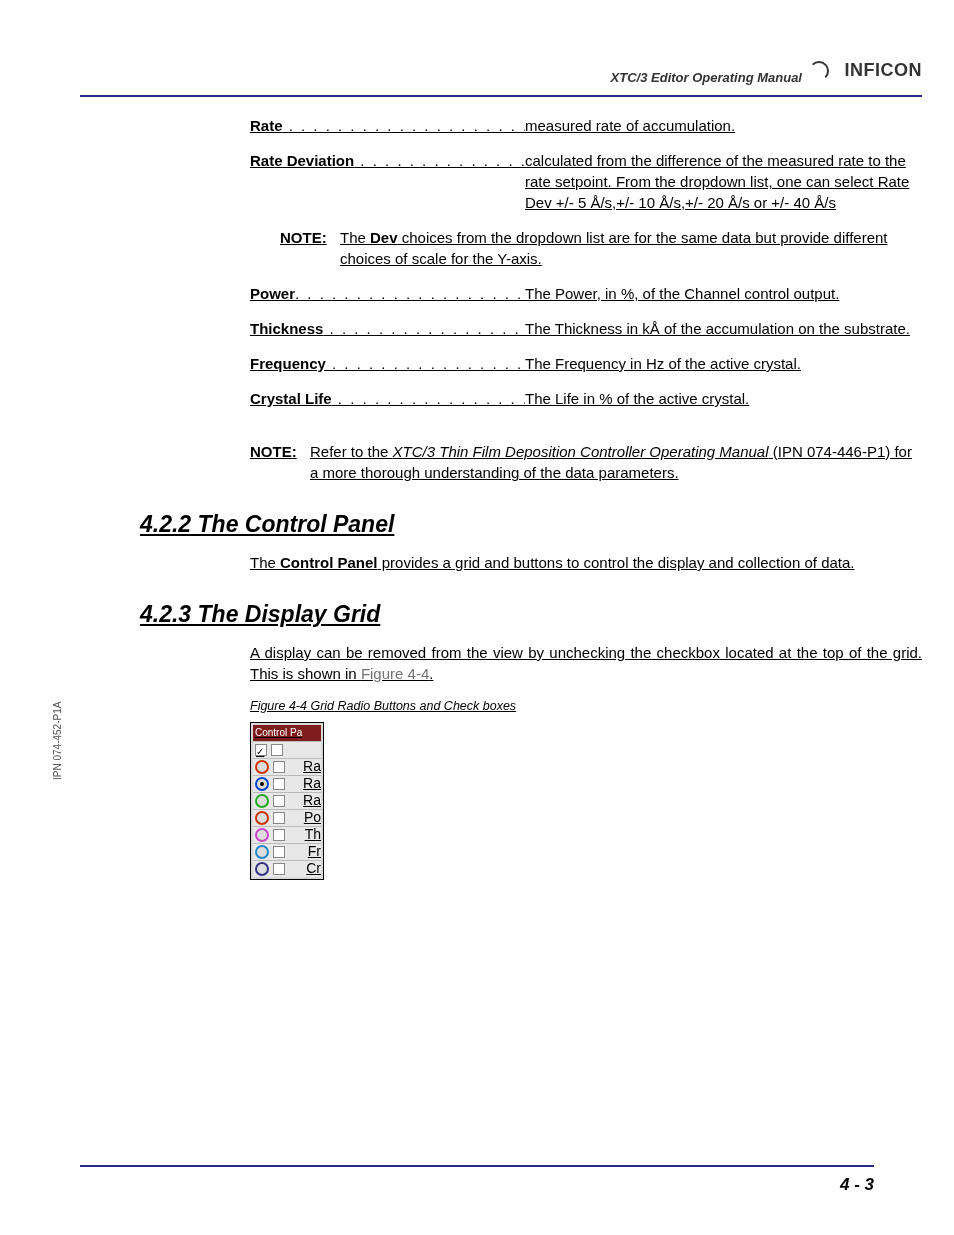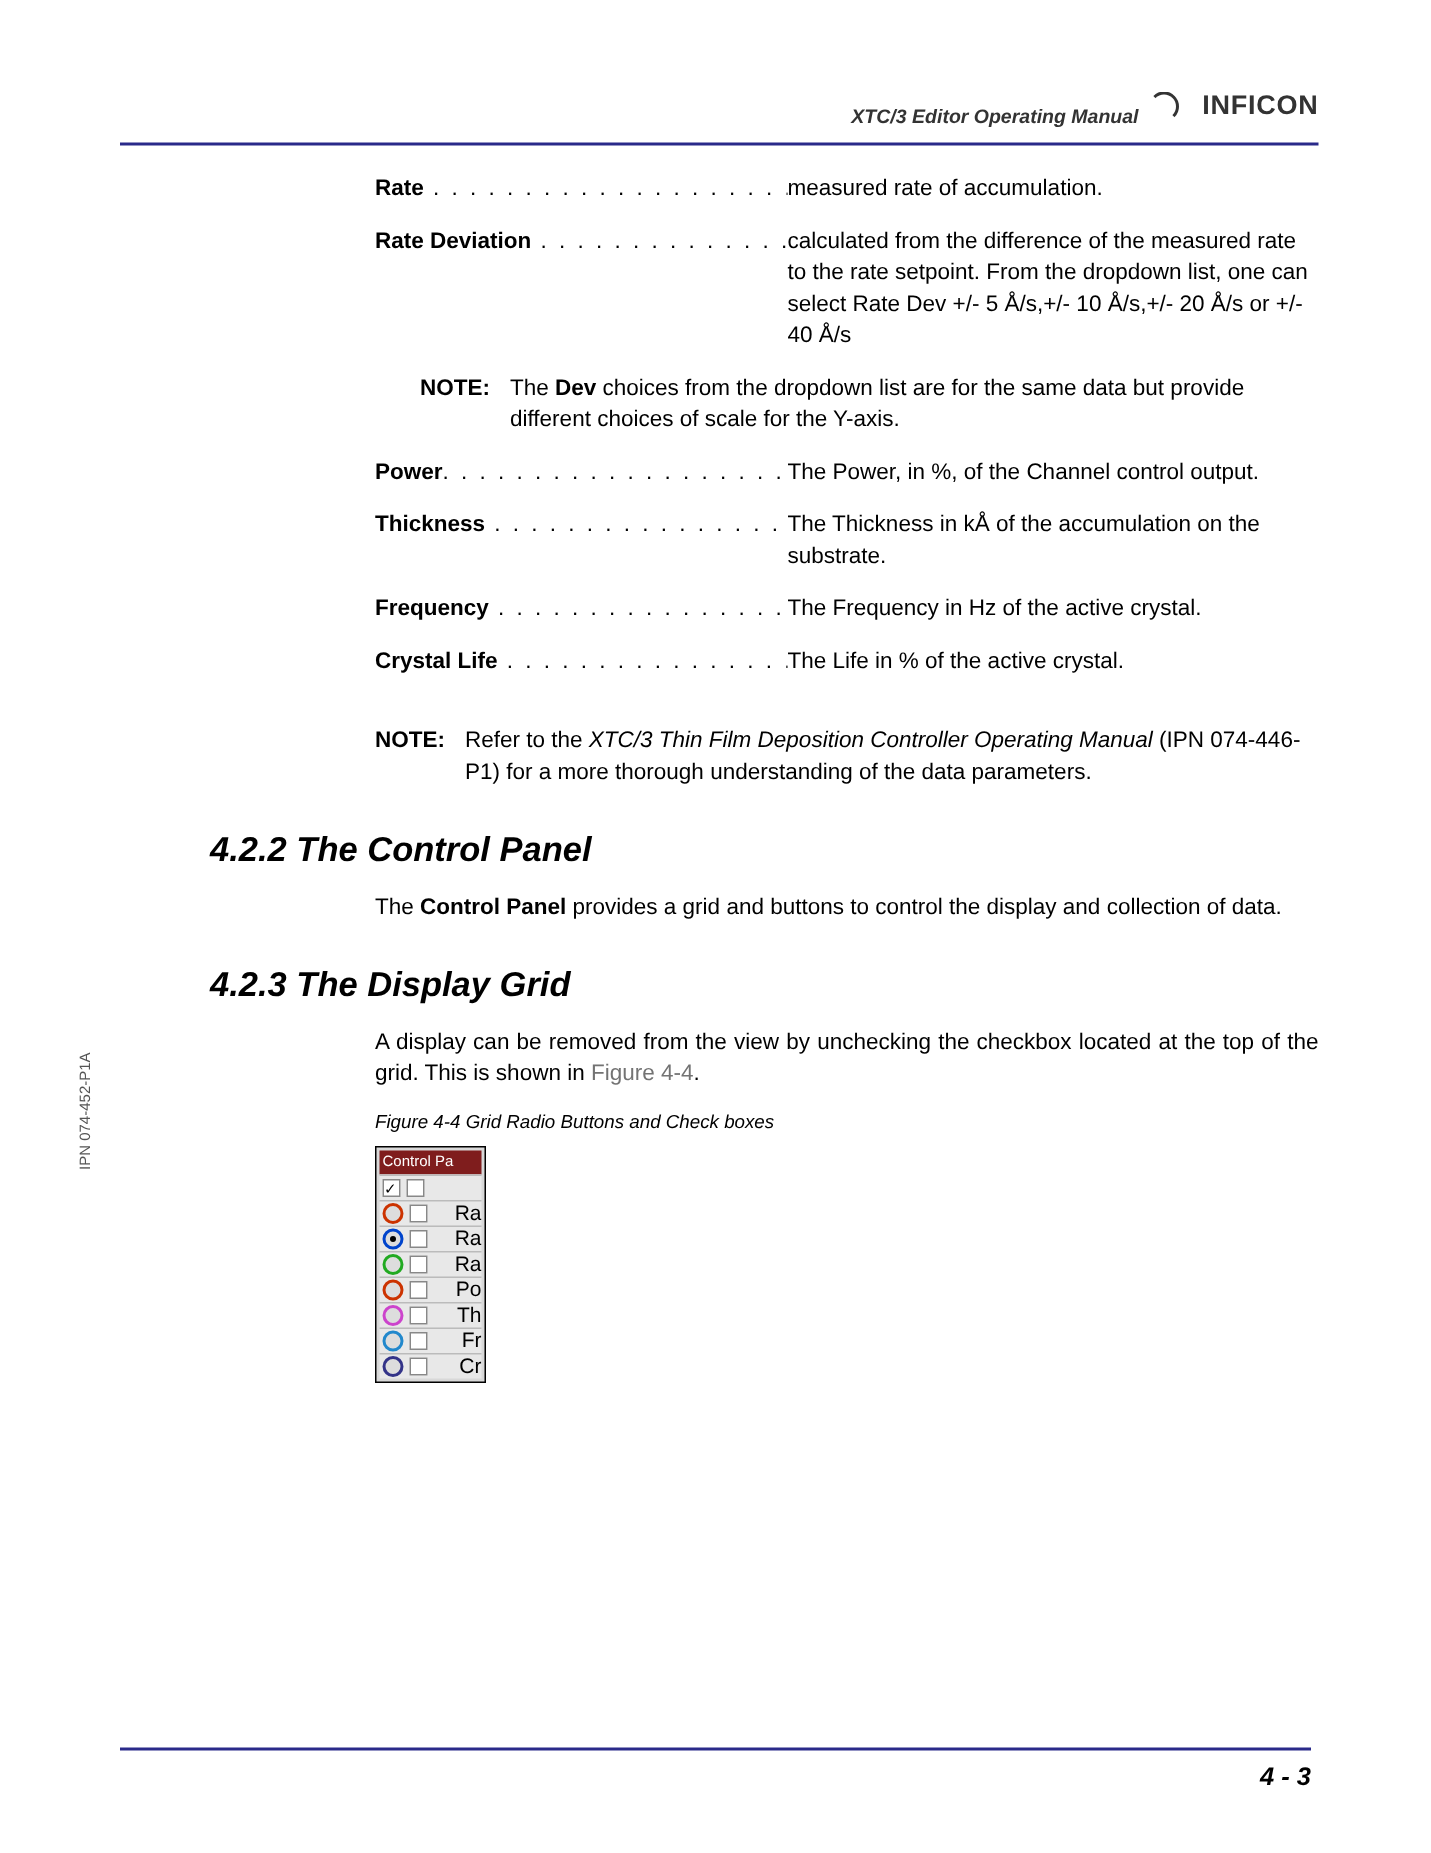--- a/index.html
+++ b/index.html
@@ -8,24 +8,25 @@
     font-family: Arial, Helvetica, sans-serif;
     font-size: 15px;
     color: #000;
     background: #fff;
     width: 954px;
     height: 1235px;
     position: relative;
     box-sizing: border-box;
   }
   .page {
-    padding: 65px 75px 40px 80px;
+    padding: 65px 32px 40px 80px;
     box-sizing: border-box;
     height: 100%;
     position: relative;
+    text-decoration: underline;
   }
   .header-area {
     position: relative;
     height: 30px;
   }
   .header-title {
     position: absolute;
     right: 120px;
     top: 5px;
     font-style: italic;

